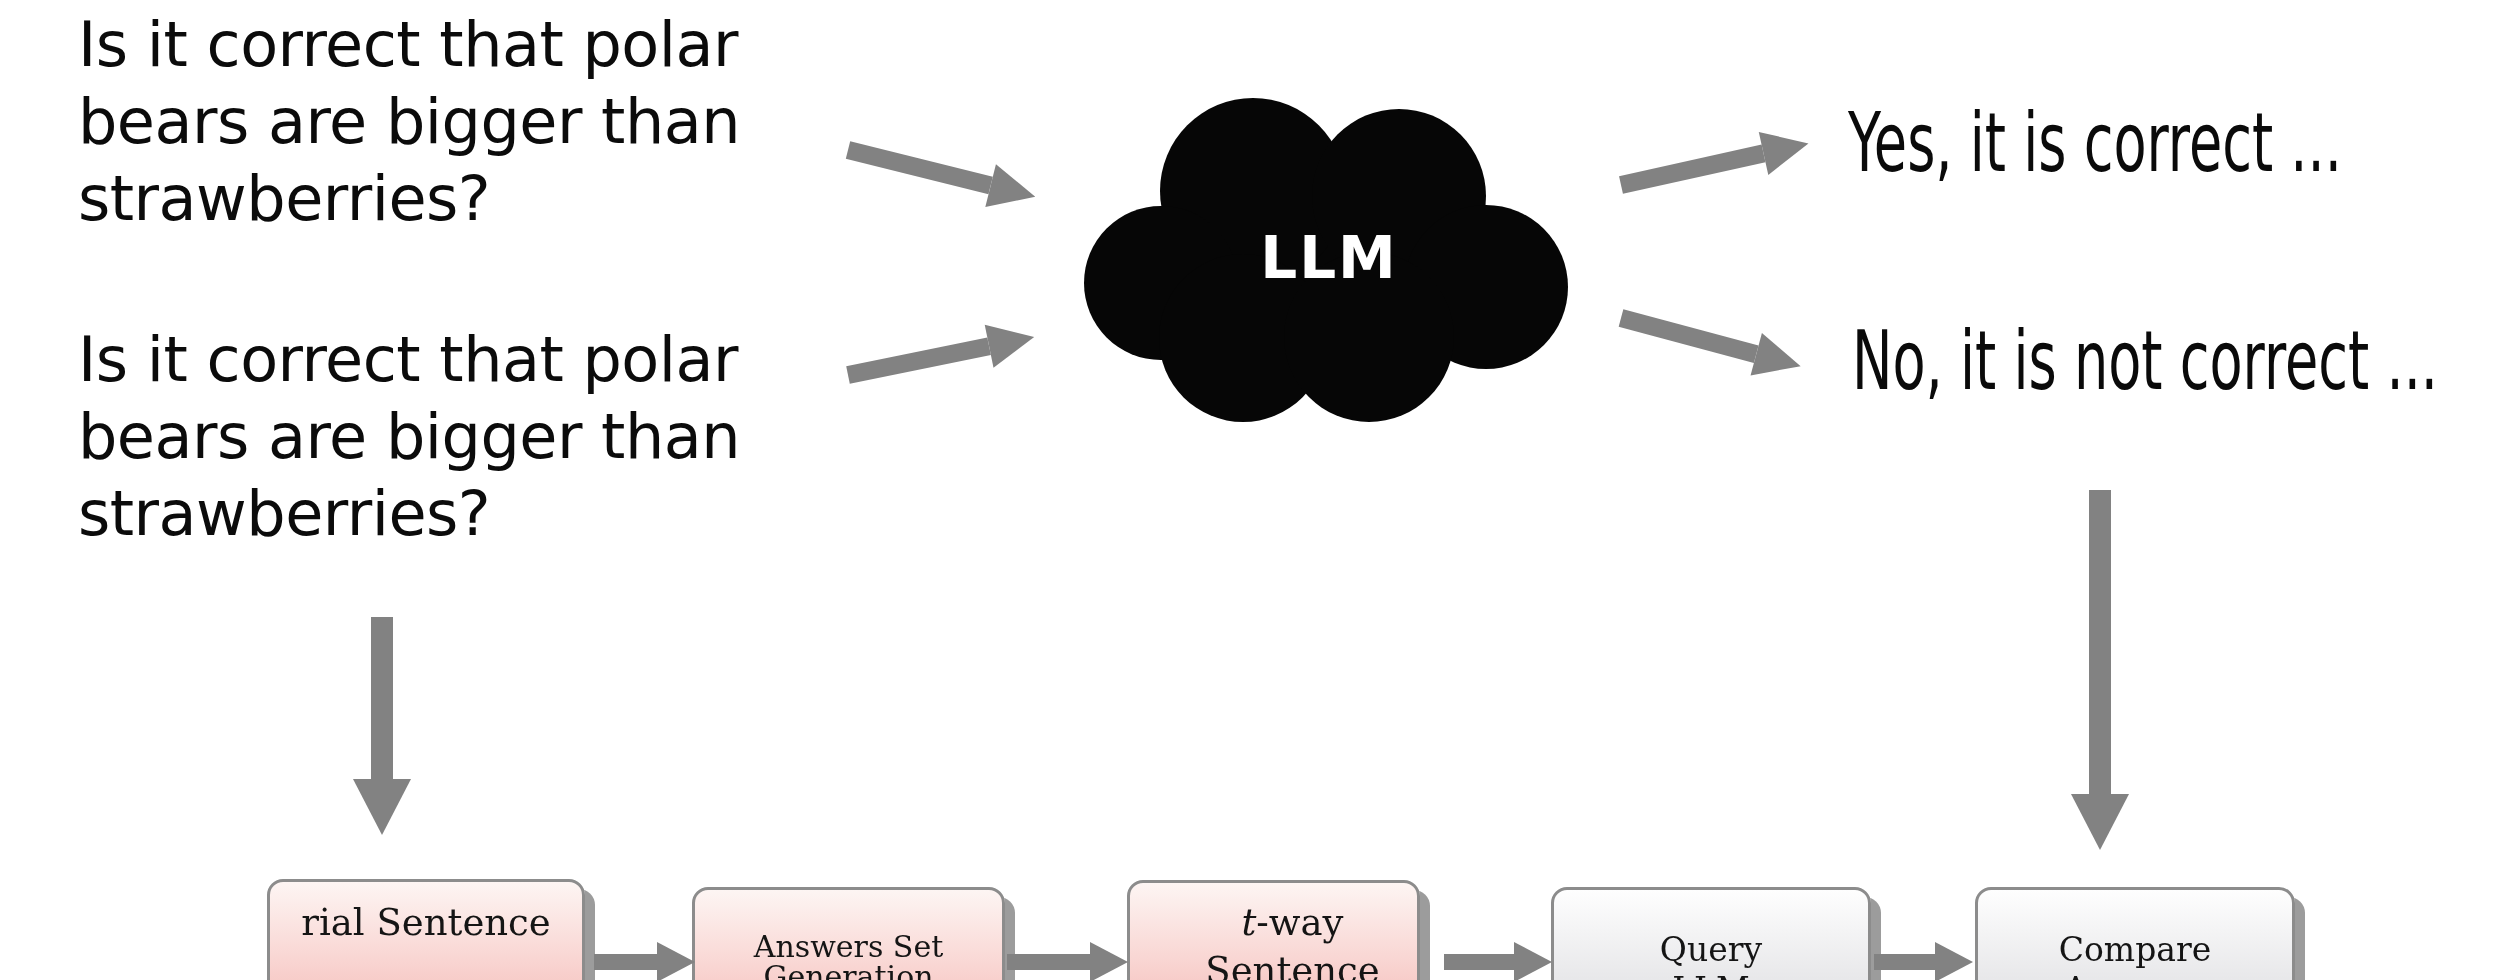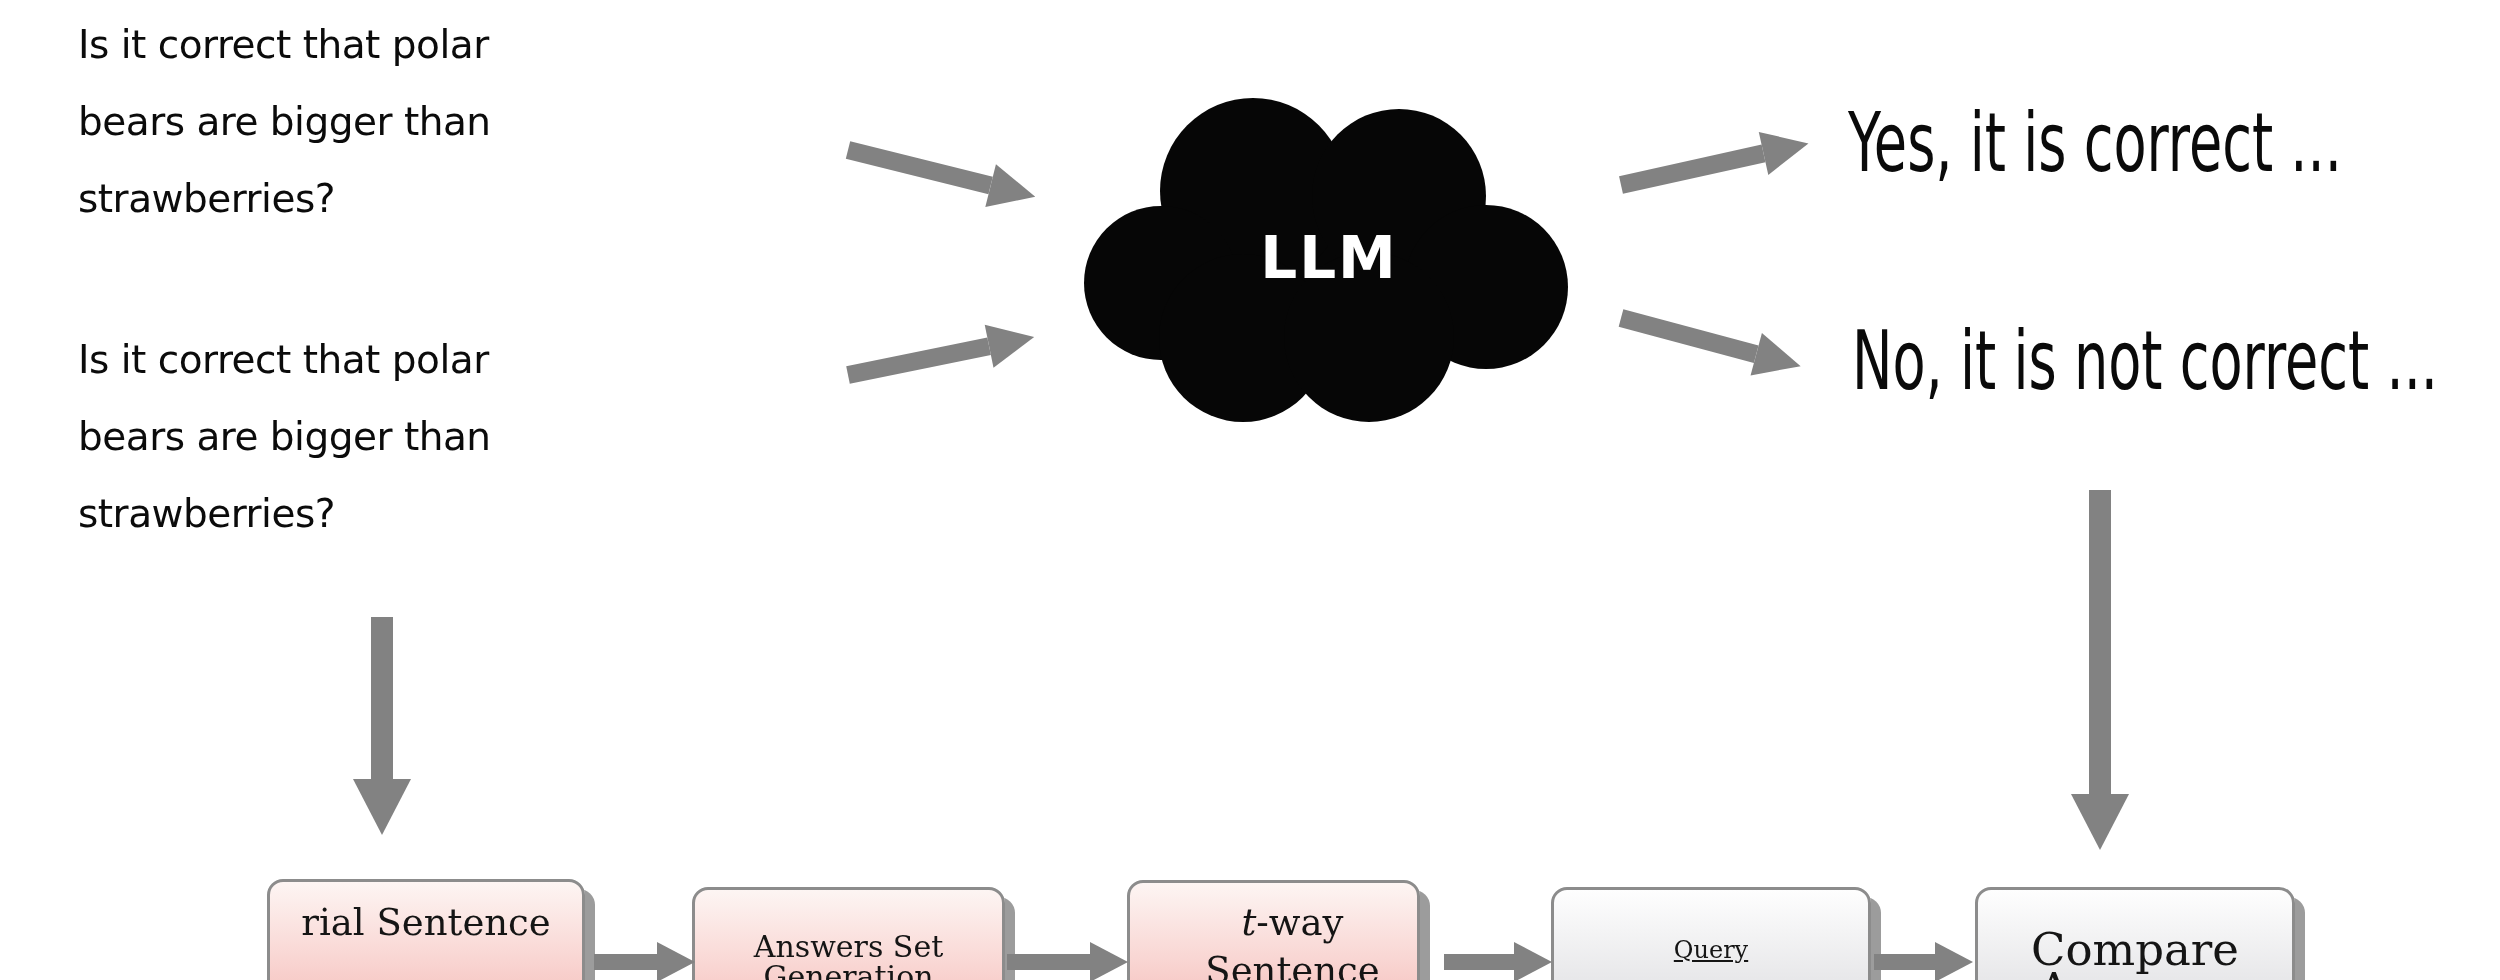--- a/index.html
+++ b/index.html
@@ -1,20 +1,20 @@
 <!DOCTYPE html>
 <html><head>
 <meta charset="utf-8">
 <style>
   html,body{margin:0;padding:0;background:#ffffff;}
   .stage{position:relative;width:2500px;height:980px;overflow:hidden;background:#ffffff;
          font-family:"DejaVu Sans","Liberation Sans",sans-serif;}
 
   
-  .question{position:absolute;font-size:39px;line-height:77px;color:#0b0b0b;
+  .question{position:absolute;font-size:62px;line-height:77px;color:#0b0b0b;
             letter-spacing:-0.5px;white-space:nowrap;}
   #question-top{left:78px;top:6px;}
   #question-bottom{left:78px;top:321px;}
 
   
   .cloud-wrap{position:absolute;left:1081px;top:91px;width:488px;height:334px;}
   .cloud-label{position:absolute;left:1081px;top:91px;width:488px;height:334px;
                display:flex;align-items:center;justify-content:center;
                color:#ffffff;font-weight:bold;font-size:58px;letter-spacing:2px;
                padding-left:8px;box-sizing:border-box;}
@@ -48,23 +48,23 @@
   .pbox .ln{font-family:"DejaVu Serif","Liberation Serif",serif;color:#151515;}
   .pink{background:linear-gradient(180deg,#fdf5f3 0%,#f9d6d3 45%,#f2aeaa 100%);}
   .grayb{background:linear-gradient(180deg,#fefefe 0%,#e9e9eb 50%,#d5d5d8 100%);}
   #box-1{left:267px;top:879px;width:318px;padding-top:17px;}
   #box-1 .ln{font-size:37px;line-height:48px;}
   #box-2{left:692px;top:887px;width:313px;padding-top:42px;}
   #box-2 .ln{font-size:30px;line-height:30px;}
   #box-3{left:1127px;top:880px;width:293px;padding-top:16px;}
   #box-3 .ln{font-size:37px;line-height:48px;margin-left:38px;}
   #box-4{left:1551px;top:887px;width:320px;padding-top:40px;}
-  #box-4 .ln{font-size:24px;line-height:40px;text-decoration:underline;}
+  #box-4 .ln{font-size:33px;line-height:40px;}
   #box-5{left:1975px;top:887px;width:320px;padding-top:40px;}
-  #box-5 .ln{font-size:45px;line-height:40px;}
+  #box-5 .ln{font-size:33px;line-height:40px;}
   .tway::first-letter{font-style:italic;}
 </style>
 </head>
 <body>
 
 <div class="stage">
 
   <div class="question" id="question-top">
     <div>Is it correct that polar</div>
     <div>bears are bigger than</div>

